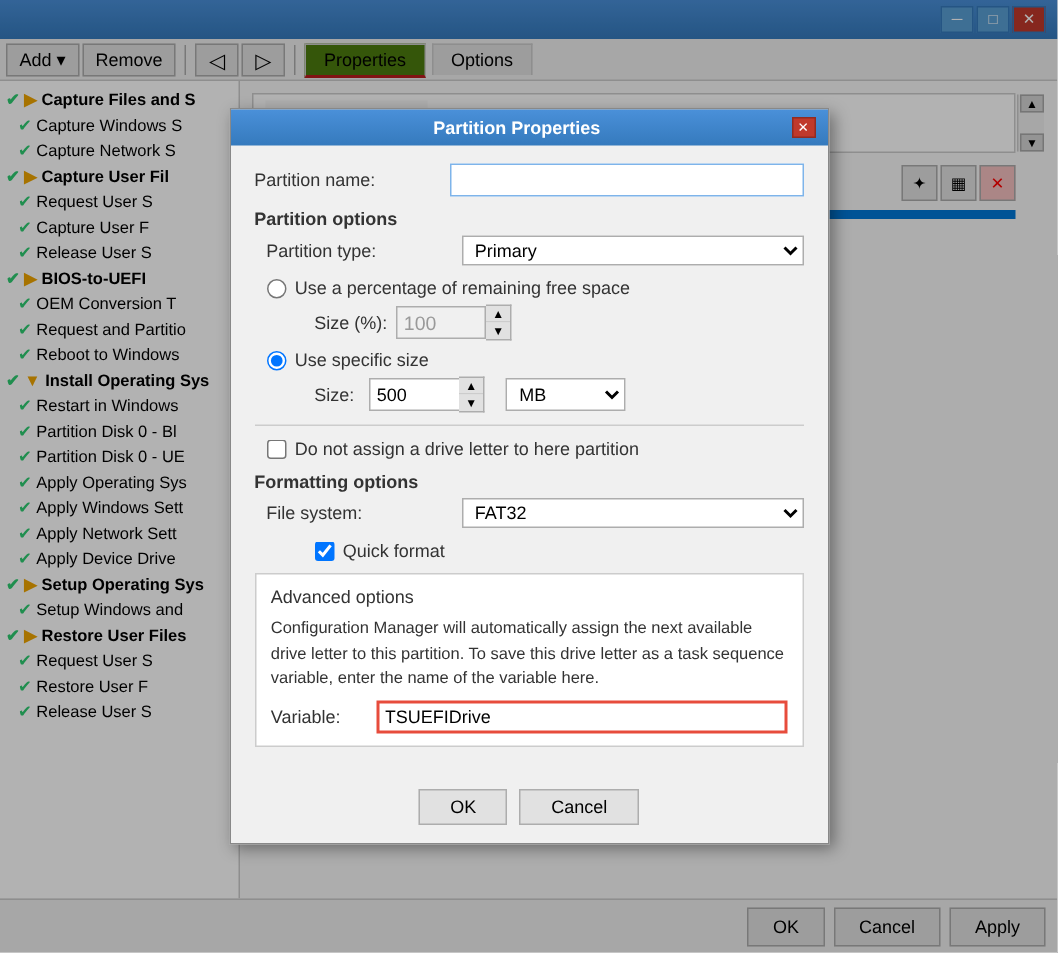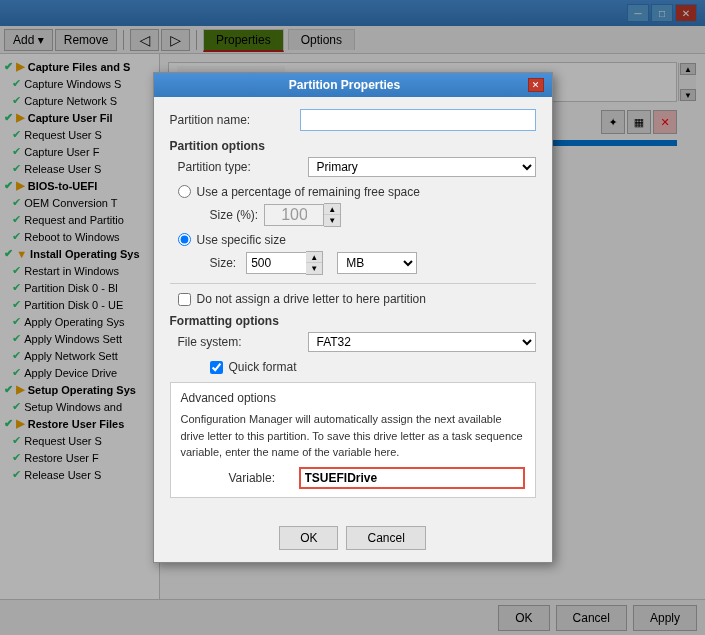--- a/index.html
+++ b/index.html
@@ -278,21 +278,21 @@
 
     .section-title {
       font-size: 12px;
       font-weight: bold;
       color: #333;
       margin: 8px 0 4px 0;
     }
 
     .radio-row {
       display: flex;
-      align-items: flex-start;
+      align-items: center;
       margin-bottom: 4px;
       padding-left: 8px;
     }
     .radio-input {
       margin-right: 6px;
       cursor: pointer;
     }
     .radio-label {
       font-size: 12px;
       color: #333;
@@ -306,22 +306,22 @@
     }
     .indent-label {
       font-size: 12px;
       color: #333;
       margin-right: 6px;
     }
     .spinner-input {
       width: 60px;
       height: 22px;
       border: 1px solid #adadad;
-      padding: 2px 16px;
-      font-size: 16px;
+      padding: 2px 4px;
+      font-size: 13px;
       background: #f8f8f8;
       color: #999;
     }
     .spinner-arrows {
       display: flex;
       flex-direction: column;
       margin-left: 0;
       border: 1px solid #adadad;
       border-left: none;
     }
@@ -395,21 +395,20 @@
       font-size: 11px;
       color: #333;
       line-height: 1.5;
       margin-bottom: 6px;
     }
 
     .var-row {
       display: flex;
       align-items: center;
       margin-top: 6px;
-      margin-left: 48px;
     }
     .var-label {
       font-size: 12px;
       color: #333;
       width: 70px;
     }
 
     .modal-footer {
       display: flex;
       justify-content: center;
@@ -704,21 +703,21 @@
       <div class="checkbox-row" style="padding-left: 40px;">
         <input type="checkbox" class="checkbox-input" checked="" style="">
         <span class="checkbox-label">Quick format</span>
       </div>
 
       <div class="advanced-section">
         <div class="advanced-title">Advanced options</div>
         <div class="advanced-text">Configuration Manager will automatically assign the next available drive letter to this partition. To save this drive letter as a task sequence variable, enter the name of the variable here.</div>
         <div class="var-row">
           <span class="var-label">Variable:</span>
-          <input type="text" class="form-input highlighted" value="TSUEFIDrive" style="border: 2px solid rgb(231, 76, 60); font-weight: bold;">
+          <input type="text" class="form-input highlighted" value="TSUEFIDrive" style="border: 2px solid rgb(231, 76, 60);">
         </div>
       </div>
 
     </div>
 
     <div class="modal-footer">
       <button class="modal-btn">OK</button>
       <button class="modal-btn">Cancel</button>
     </div>
 

